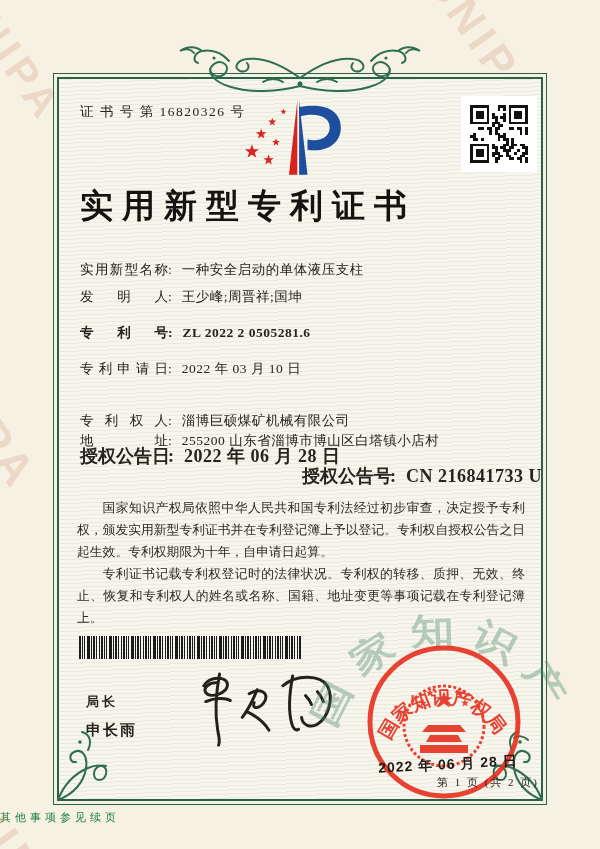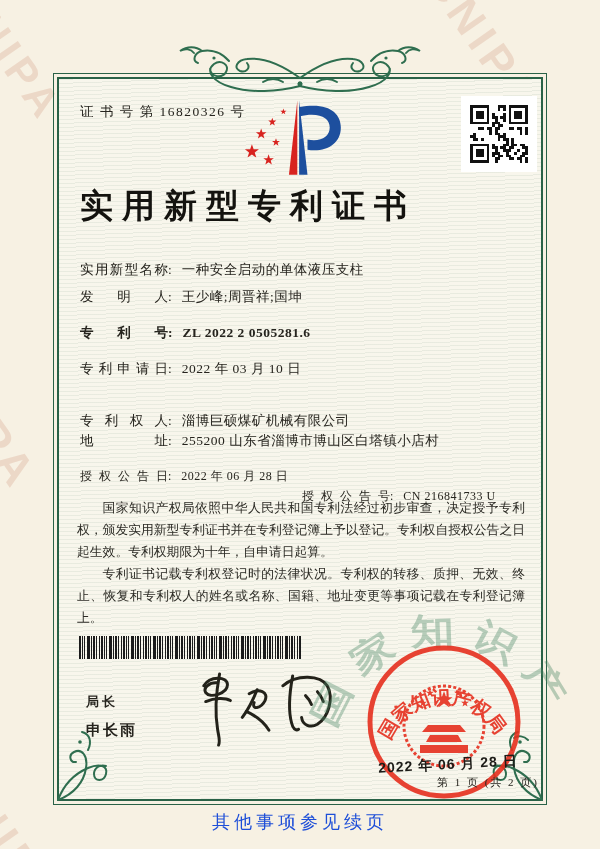--- a/index.html
+++ b/index.html
@@ -40,21 +40,21 @@
   .title{
     position:absolute;left:0;top:184px;width:496px;text-align:center;
     font-size:33px;font-weight:700;letter-spacing:9px;color:#14130f;
   }
 
   .fields{position:absolute;left:80px;top:250px;width:450px;font-size:13.5px;}
   .frow{position:absolute;left:0;white-space:nowrap;}
   .flabel{display:inline-block;width:88px;text-align:justify;text-align-last:justify;}
   .fcolon{display:inline-block;margin-right:10px;}
   .fvalue{letter-spacing:.5px;}
-  .grant-row{position:absolute;left:80px;top:468px;width:460px;font-size:12px;white-space:nowrap;}
+  .grant-row{position:absolute;left:80px;top:444px;width:460px;font-size:18px;white-space:nowrap;font-weight:bold;}
   .grant-second{position:absolute;left:222px;top:0;margin-top:20px;}
 
   .paras{position:absolute;left:77px;top:497px;width:448px;font-size:12.8px;
          line-height:1.72;text-align:justify;color:#2b2a24;}
   .paras p{margin:0;text-indent:2em;}
 
   .barcode{position:absolute;left:78px;top:636px;width:228px;height:23px;}
 
   .director-title{position:absolute;left:86px;top:693px;font-size:13px;font-weight:700;
       letter-spacing:3px;font-family:"Liberation Sans","DejaVu Sans",sans-serif;}
@@ -64,22 +64,22 @@
 
   .circle-wm{position:absolute;left:304px;top:582px;width:280px;height:280px;opacity:.38;}
   .seal{position:absolute;left:364px;top:642px;width:160px;height:160px;opacity:.9;}
   .seal-date{
     position:absolute;left:366px;top:756px;width:164px;text-align:center;
     font-size:14px;font-weight:700;letter-spacing:1px;color:#1d1c18;
     font-family:"Liberation Sans","DejaVu Sans",sans-serif;transform:rotate(-3deg);
   }
 
   .page-no{position:absolute;left:57px;top:775px;width:482px;text-align:right;font-size:11px;letter-spacing:2px;}
-  .footer-note{position:absolute;left:0;top:810px;width:600px;text-align:center;
-      font-size:18px;letter-spacing:4px;color:#1d4ed8;}
+  .footer-note{position:absolute;left:0;top:810px;width:600px;text-align:left;
+      font-size:11px;letter-spacing:4px;color:#15803d;}
 </style>
 </head>
 <body>
 
 <div id="page">
 
   <span class="wm" style="font-size:42px;transform:translate(-18px,-26px) rotate(55deg);">CNIPA</span>
   <span class="wm" style="font-size:44px;transform:translate(456px,-42px) rotate(55deg);">CNIPA</span>
   <span class="wm" style="font-size:58px;transform:translate(316px,232px) rotate(50deg);">CNIPA</span>
   <span class="wm" style="font-size:46px;transform:translate(-48px,330px) rotate(55deg);">CNIPA</span>

